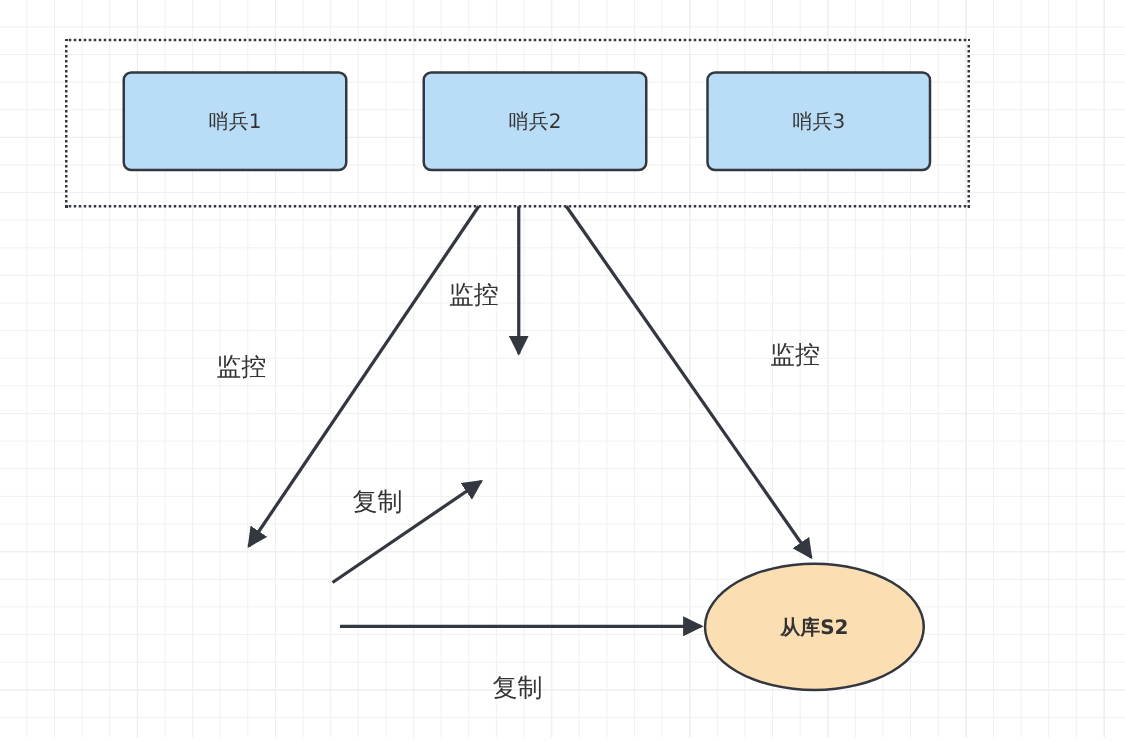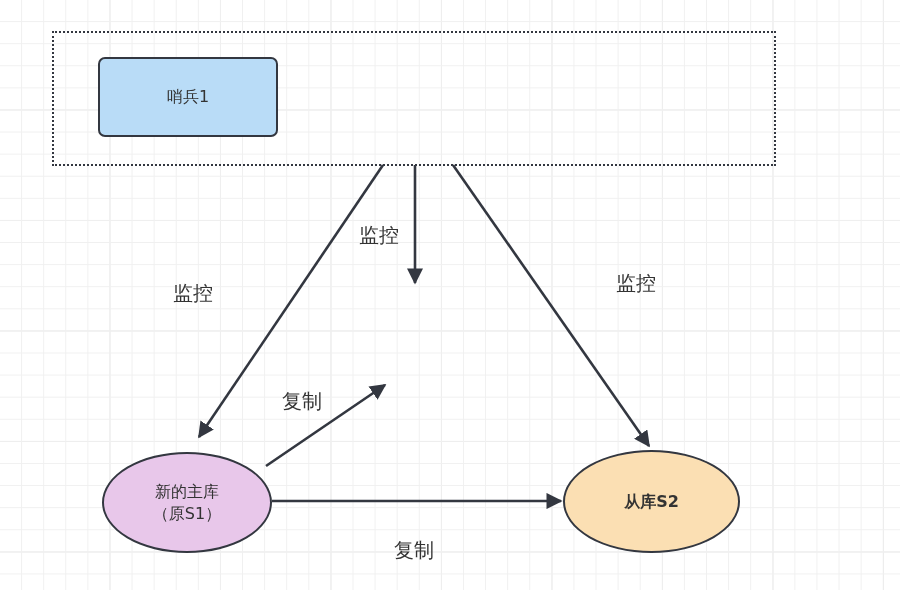--- a/index.html
+++ b/index.html
@@ -84,27 +84,29 @@
 
     <line x1="272" y1="501" x2="561" y2="501" stroke="#333740" stroke-width="2.6" marker-end="url(#arrowhead)"></line>
   </svg>
 
   <div class="group-frame" style="left:52px; top:31px; width:724px; height:135px;"></div>
 
   <div class="node sentinel-box" style="left:98px; top:57px; width:180px; height:80px;">
     <span>哨兵1</span>
   </div>
 
+  <div class="node sentinel-box" style="left:338px; top:57px; width:180px; height:80px;">
+    <span>哨兵2</span>
+  </div>
+
+  <div class="node sentinel-box" style="left:565px; top:57px; width:180px; height:80px;">
+    <span>哨兵3</span>
+  </div>
 
 
-
-  <div class="node ellipse-node" style="left:102px; top:452px; width:170px; height:101px; background:#e8c7ea;">
-    <span>新的主库
-（原S1）</span>
-  </div>
 
   <div class="node ellipse-node" style="left:563px; top:450px; width:177px; height:103px; background:#fbdfb3;font-weight:bold;">
     <span>从库S2</span>
   </div>
 
   <div class="edge-label" style="left:173px; top:283px;">监控</div>
 
   <div class="edge-label" style="left:359px; top:225px;">监控</div>
 
   <div class="edge-label" style="left:616px; top:273px;">监控</div>

